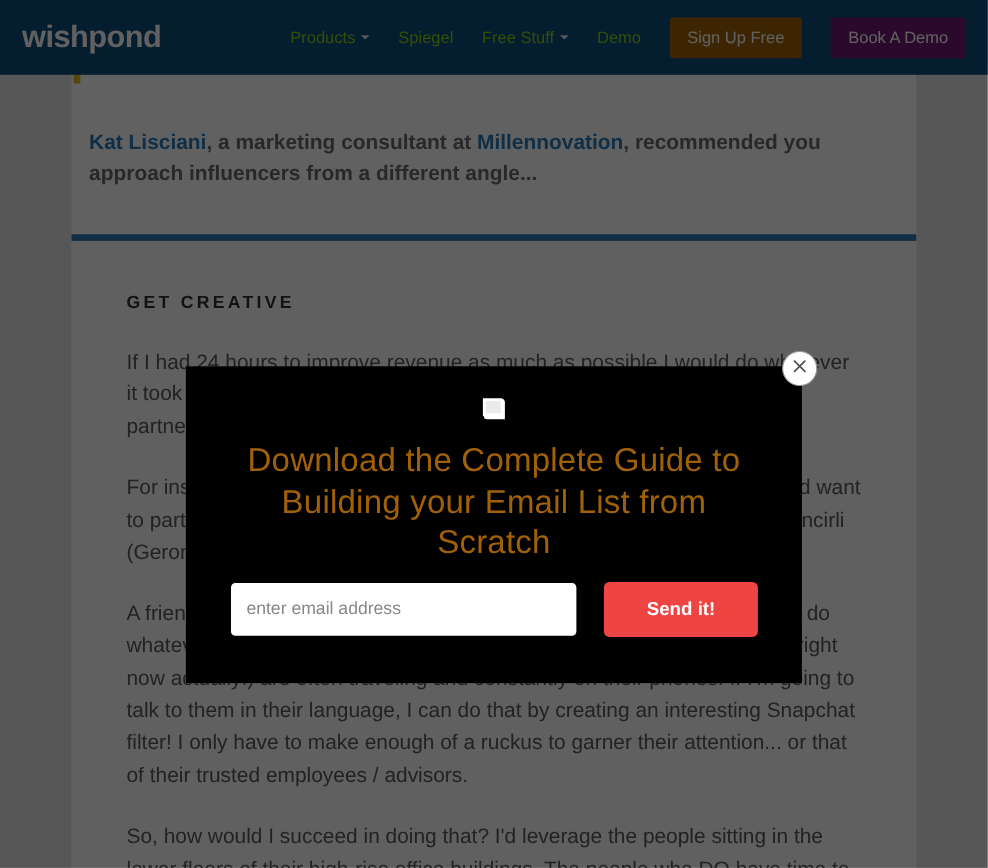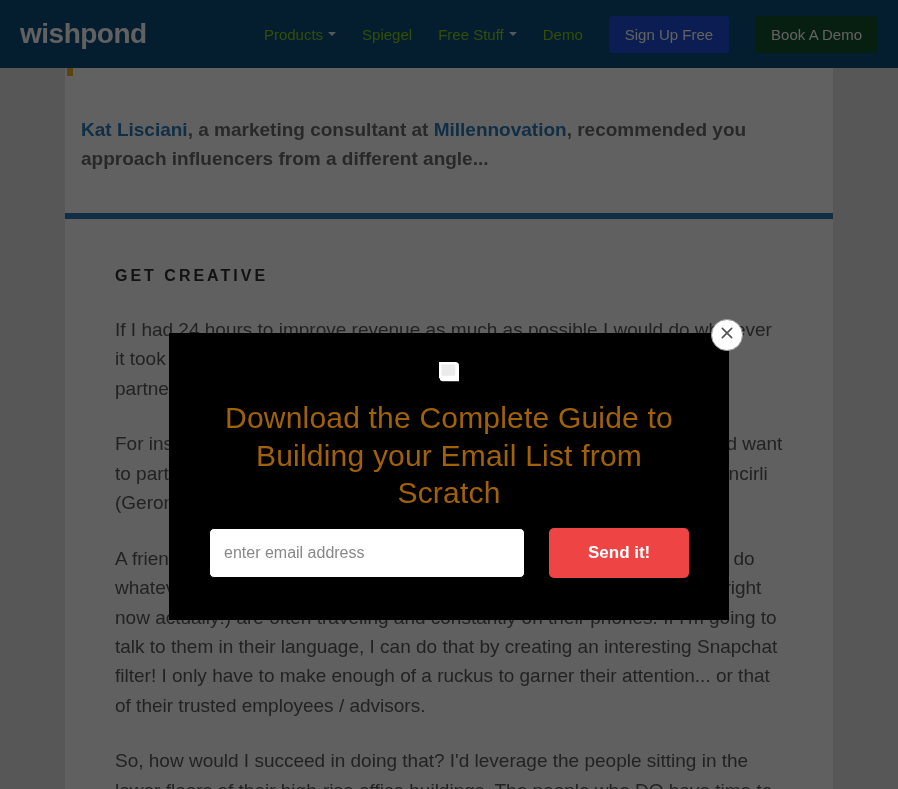--- a/index.html
+++ b/index.html
@@ -44,29 +44,29 @@
     cursor: pointer;
   }
   .caret {
     width: 0; height: 0;
     border-left: 4px solid transparent;
     border-right: 4px solid transparent;
     border-top: 4px solid #d9e6ef;
     display: inline-block;
   }
   .btn-signup {
-    background: #1d4ed8;
+    background: #a16207;
     color: #fff;
     padding: 10px 16px;
     border-radius: 3px;
     font-size: 15px;
     cursor: pointer;
   }
   .btn-demo {
-    background: #14532d;
+    background: #701a75;
     color: #fff;
     padding: 10px 16px;
     border-radius: 3px;
     font-size: 15px;
     cursor: pointer;
   }
 
   
   .page {
     position: absolute;

